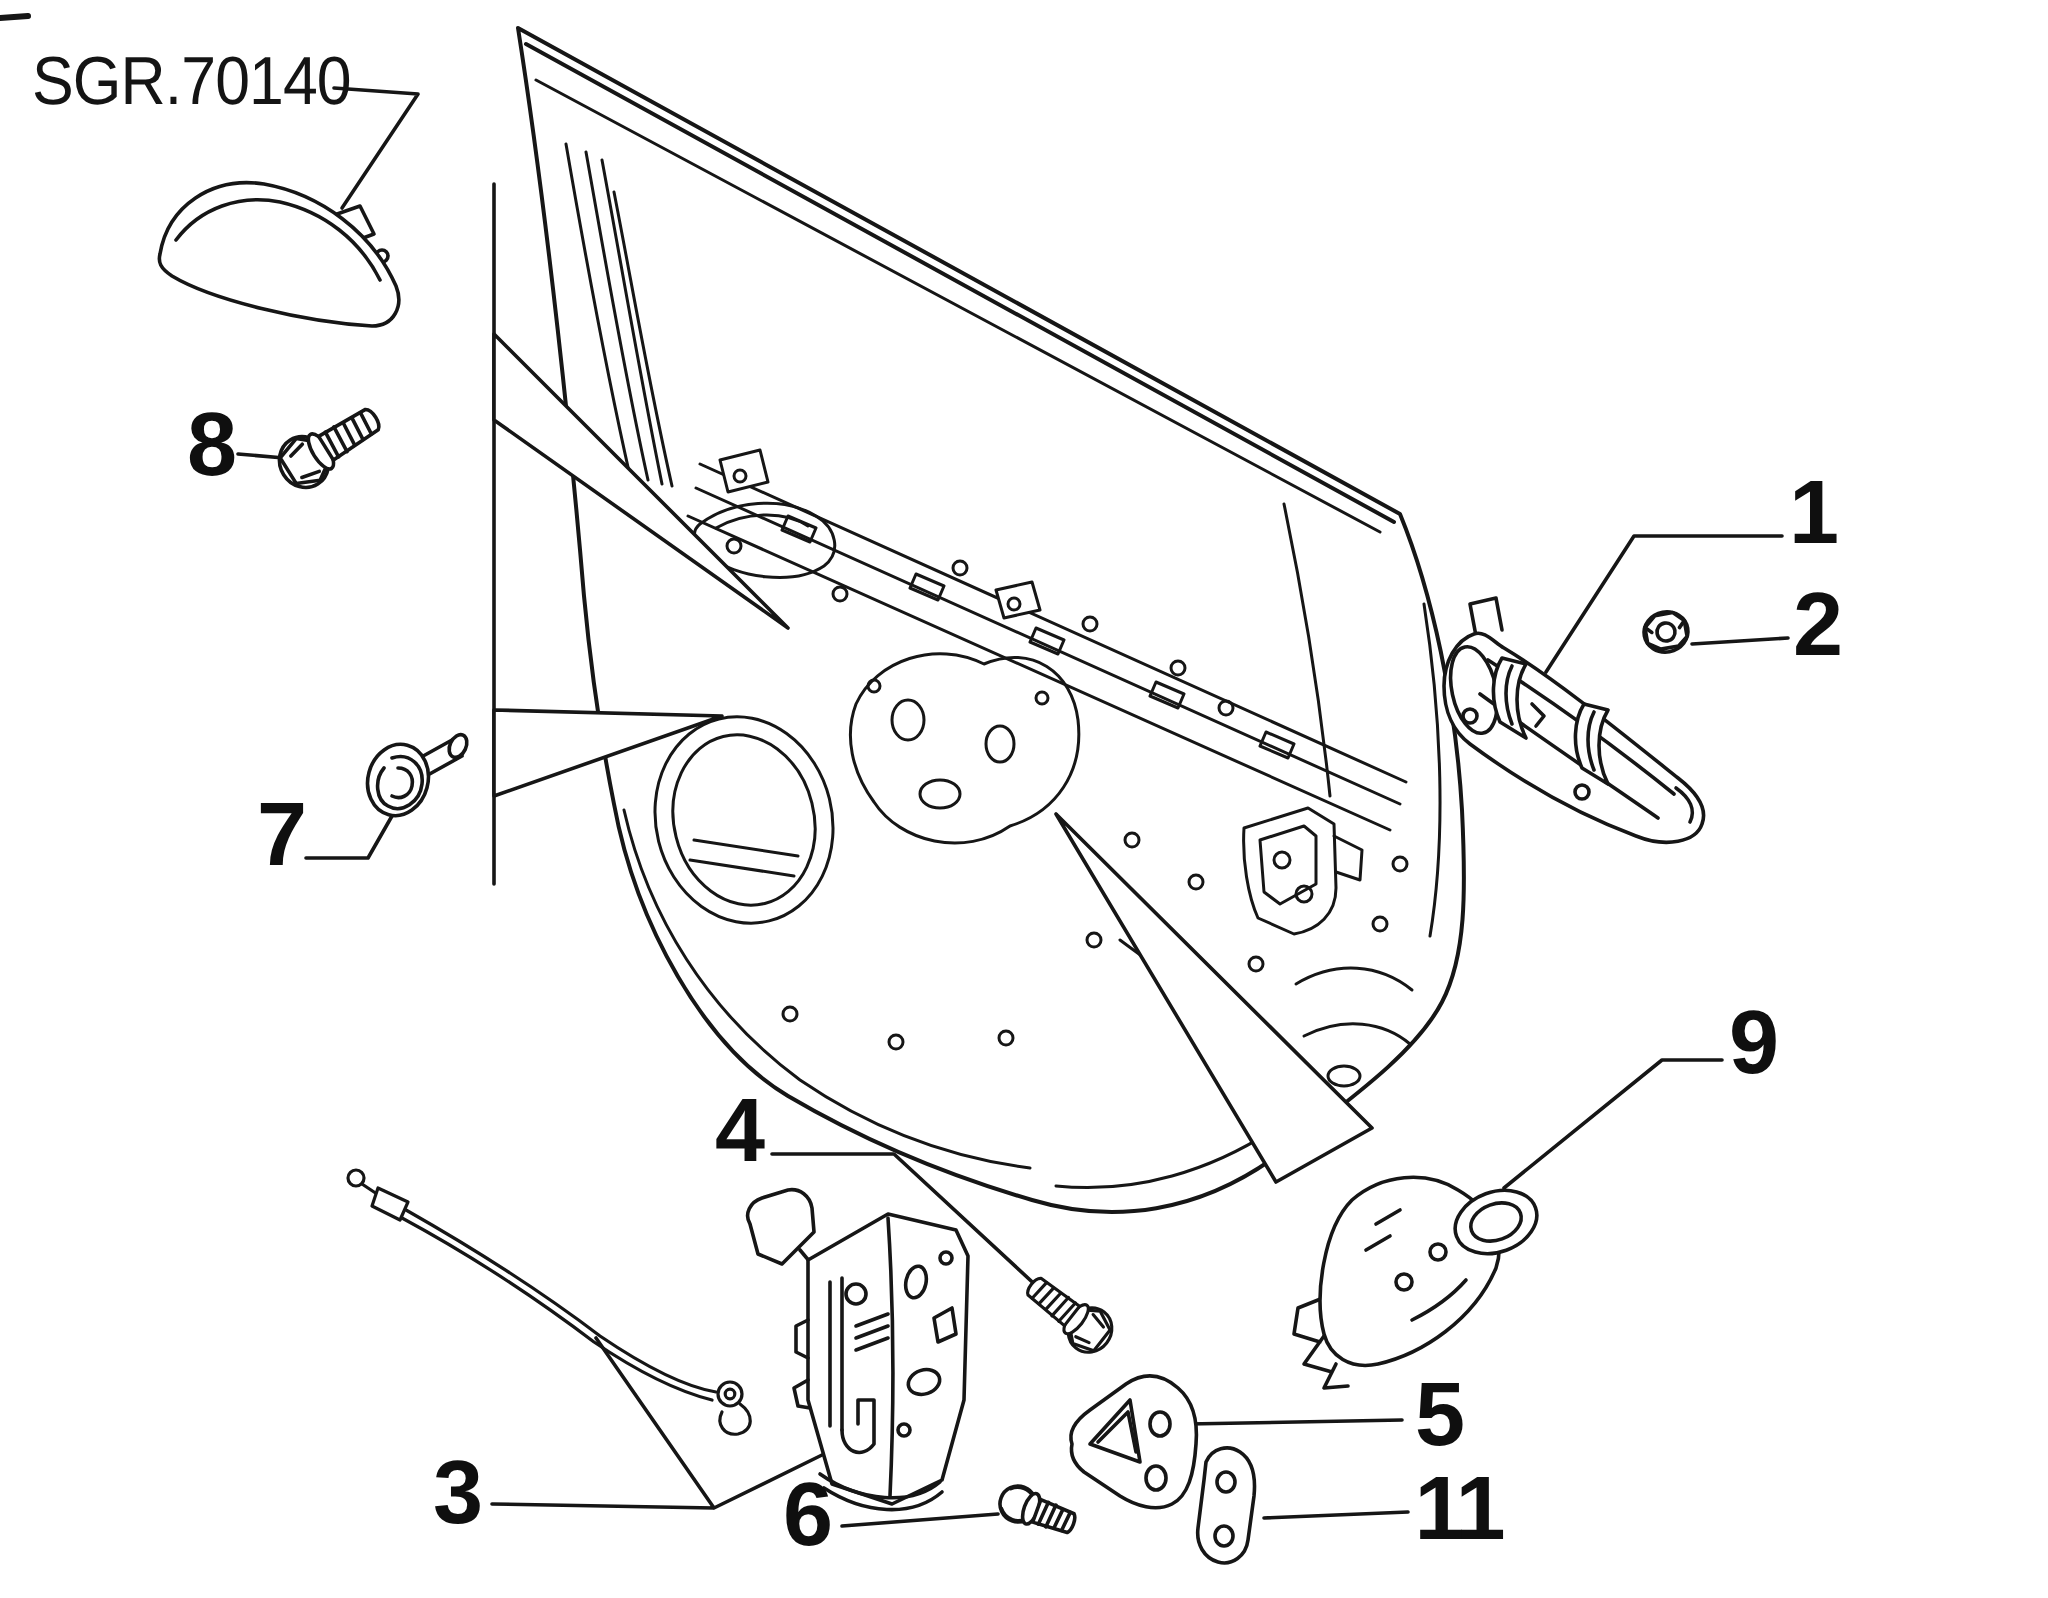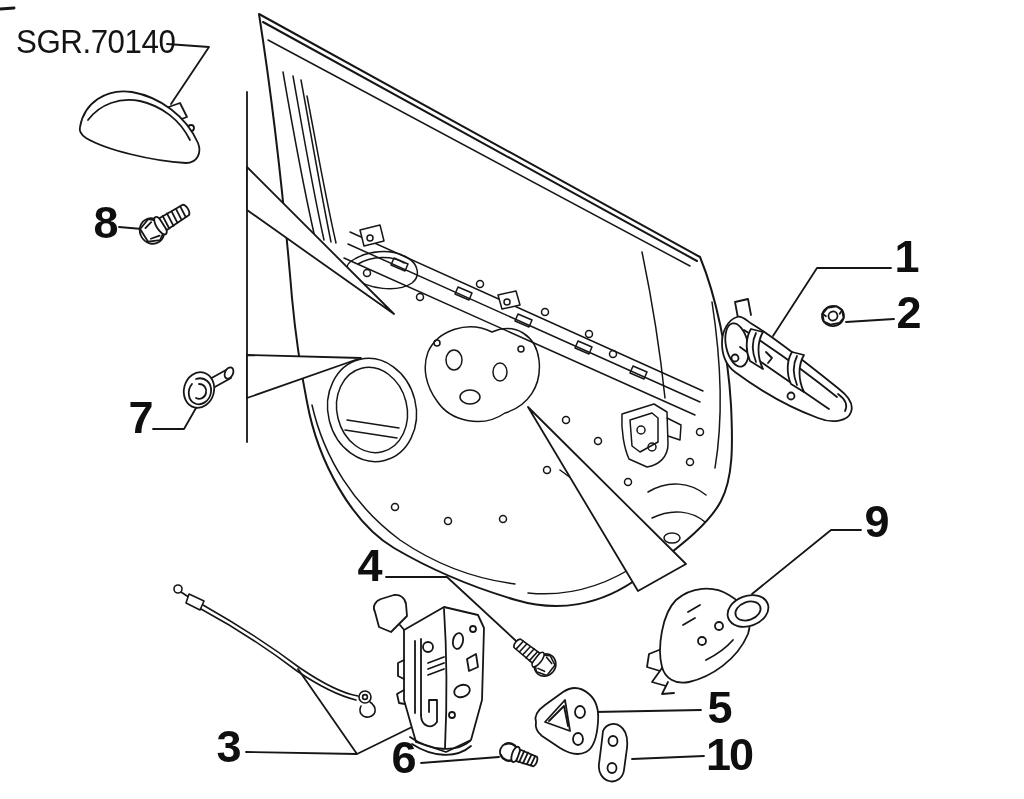--- a/index.html
+++ b/index.html
@@ -242,15 +242,15 @@
 <div class="code-label">SGR.70140</div>
 <div class="callout" style="left:906px;top:256px">1</div>
 <div class="callout" style="left:908px;top:312px">2</div>
 <div class="callout" style="left:228px;top:746px">3</div>
 <div class="callout" style="left:369px;top:565px">4</div>
 <div class="callout" style="left:719px;top:707px">5</div>
 <div class="callout" style="left:403px;top:757px">6</div>
 <div class="callout" style="left:140px;top:417px">7</div>
 <div class="callout" style="left:105px;top:222px">8</div>
 <div class="callout" style="left:876px;top:521px">9</div>
-<div class="callout" style="left:729px;top:754px">10</div>
+<div class="callout" style="left:729px;top:754px">11</div>
 
 </div>
 
 </body></html>

